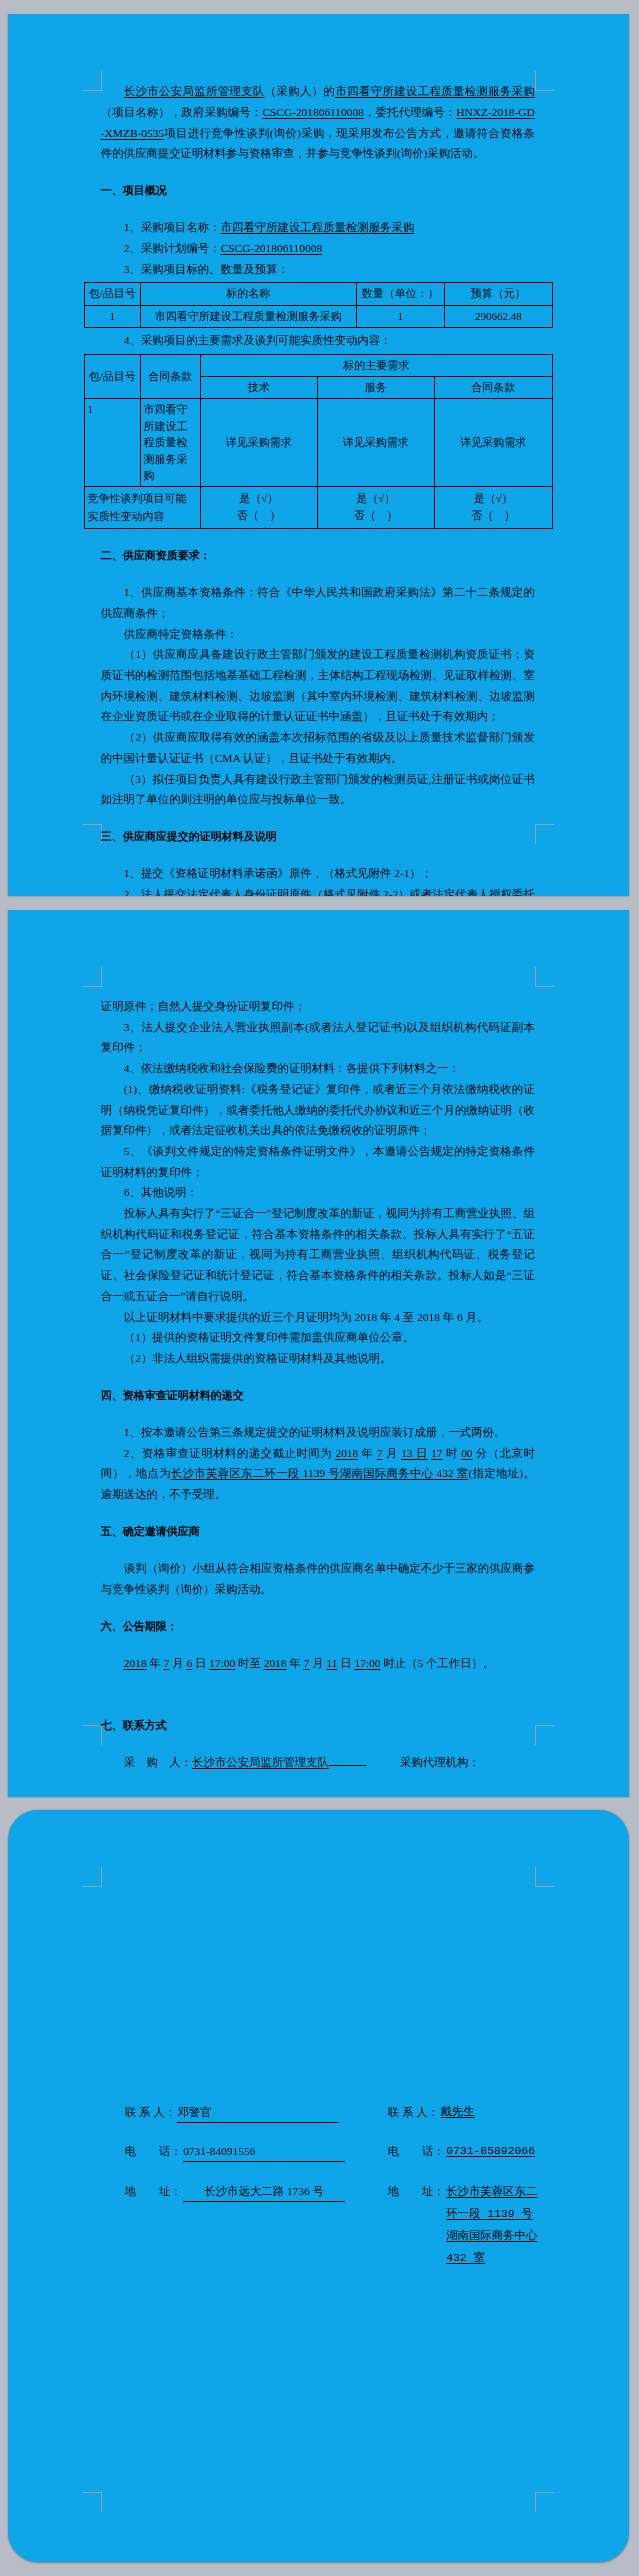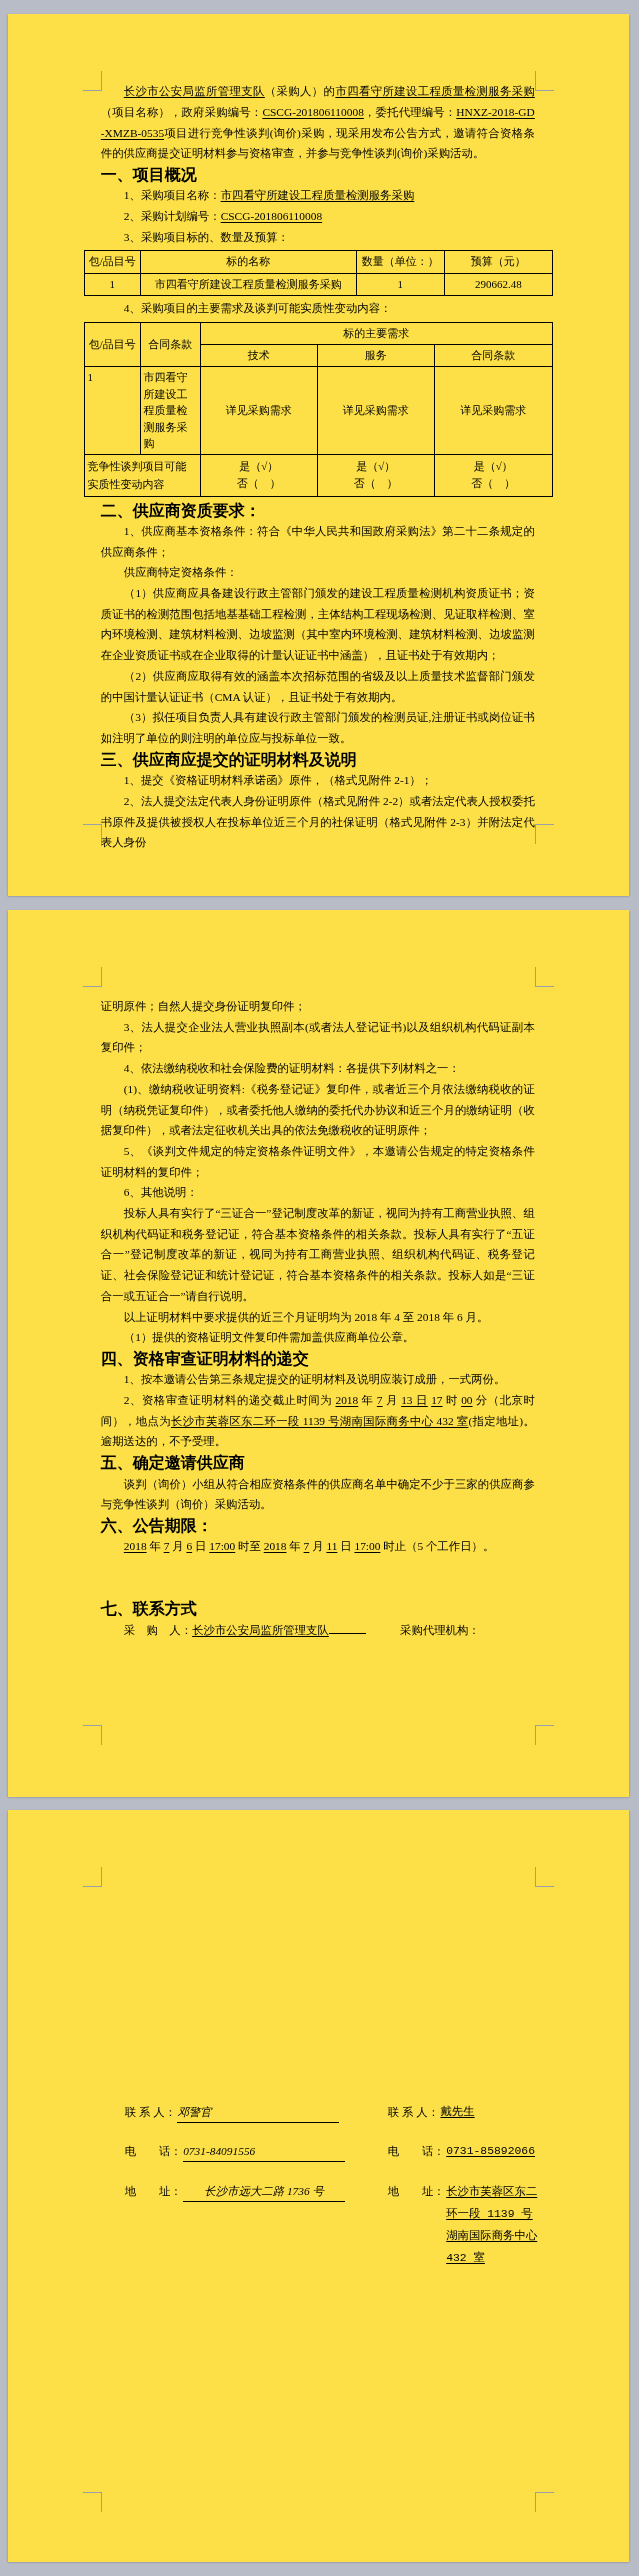--- a/index.html
+++ b/index.html
@@ -1,54 +1,54 @@
 <!DOCTYPE html>
 <html style="font-size:11.4px"><head>
 <meta charset="utf-8">
 <style>
   html,body{margin:0;padding:0;}
   body{font-family:"Liberation Serif","DejaVu Serif",serif;color:#000;}
   .canvas{position:relative;width:640px;height:2576px;background:#b8bcc6;overflow:hidden;}
-  .page{position:absolute;left:7.8px;width:621px;background:#fde047;box-shadow:0 0.7px 2.1px rgba(50,55,70,.45);overflow:hidden;}
+  .page{position:absolute;left:7.8px;width:621px;background:#0ea5e9;box-shadow:0 0.7px 2.1px rgba(50,55,70,.45);overflow:hidden;}
   #page-1{top:14.2px;height:882px;}
   #page-2{top:910px;height:887px;}
-  #page-3{top:1810px;height:752px;}
+  #page-3{top:1810px;height:752px;border-radius:30px;}
   .content{position:absolute;left:93px;width:434px;}
   #c1{top:67px;}
   #c2{top:86px;}
   
   .crop{position:absolute;width:18.5px;height:18.5px;}
   .crop.tl{border-right:0.7px solid #9aa0a8;border-bottom:0.7px solid #9aa0a8;left:75px;top:57px;}
   .crop.tr{border-left:0.7px solid #9aa0a8;border-bottom:0.7px solid #9aa0a8;left:527px;top:57px;}
   .crop.bl{border-right:0.7px solid #9aa0a8;border-top:0.7px solid #9aa0a8;left:75px;}
   .crop.br{border-left:0.7px solid #9aa0a8;border-top:0.7px solid #9aa0a8;left:527px;}
   #page-1 .crop.bl,#page-1 .crop.br{top:810px;}
   #page-2 .crop.bl,#page-2 .crop.br{top:815px;}
   #page-3 .crop.bl,#page-3 .crop.br{top:682px;}
   
   .p{font-size:11.4px;line-height:20.7px;text-align:justify;margin:0;word-break:break-all;}
   .ind{text-indent:23px;}
-  .h{font-weight:bold;font-size:16px;line-height:21.4px;margin:0 0;}
+  .h{font-weight:bold;font-size:11px;line-height:21.4px;margin:16px 0;}
   .u{text-decoration:underline;text-underline-offset:2.1px;}
   .blank{display:inline-block;border-bottom:0.7px solid #000;height:10px;vertical-align:baseline;}
   
   table{border-collapse:collapse;table-layout:fixed;width:467px;margin:2.8px 0 2.8px -17px;font-size:11px;}
   .t-outer{border:1.4px solid #000;}
   td,th{border:0.7px solid #000;padding:2.1px 2.8px;font-weight:normal;text-align:center;vertical-align:middle;line-height:17px;}
   #table2 td.cell-name{ text-align:left;vertical-align:top;line-height:16.4px;}
   #table2 td.cell-id{text-align:left;vertical-align:top;}
   #table2 td.cell-var{text-align:left;line-height:18.5px;}
   .gap-before{margin-top:41px;}
   
   .contact-col{position:absolute;top:292px;font-size:11.4px;}
   .contact-left{left:117px;}
   .contact-right{left:380px;width:150px;}
   .c-row{margin-bottom:18px;display:flex;line-height:21.4px;}
   .c-label{white-space:nowrap;margin-right:1.4px;}
-  .cv{display:inline-block;width:162px;border-bottom:0.7px solid #000;height:20px;font-style:italic;}
+  .cv{display:inline-block;width:162px;border-bottom:0.7px solid #000;height:20px;}
   .cv.center{text-align:center;}
   .cv2{text-decoration:underline;text-underline-offset:2.1px;font-family:Liberation Mono, monospace;}
   .addr-wrap{width:127px;line-height:22px;}
 </style>
 </head>
 <body>
 
 <div class="canvas">
 
   <div class="page" id="page-1">
@@ -155,20 +155,21 @@
 
       <p class="p">证明原件；自然人提交身份证明复印件；</p>
       <p class="p ind">3、法人提交企业法人营业执照副本(或者法人登记证书)以及组织机构代码证副本复印件；</p>
       <p class="p ind">4、依法缴纳税收和社会保险费的证明材料：各提供下列材料之一：</p>
       <p class="p ind">(1)、缴纳税收证明资料:《税务登记证》复印件，或者近三个月依法缴纳税收的证明（纳税凭证复印件），或者委托他人缴纳的委托代办协议和近三个月的缴纳证明（收据复印件），或者法定征收机关出具的依法免缴税收的证明原件；</p>
       <p class="p ind">5、《谈判文件规定的特定资格条件证明文件》，本邀请公告规定的特定资格条件证明材料的复印件；</p>
       <p class="p ind">6、其他说明：</p>
       <p class="p ind">投标人具有实行了“三证合一”登记制度改革的新证，视同为持有工商营业执照、组织机构代码证和税务登记证，符合基本资格条件的相关条款。投标人具有实行了“五证合一”登记制度改革的新证，视同为持有工商营业执照、组织机构代码证、税务登记证、社会保险登记证和统计登记证，符合基本资格条件的相关条款。投标人如是“三证合一或五证合一”请自行说明。</p>
       <p class="p ind">以上证明材料中要求提供的近三个月证明均为 2018 年 4 至 2018 年 6 月。</p>
       <p class="p ind">（1）提供的资格证明文件复印件需加盖供应商单位公章。</p>
+      <p class="p ind">（2）非法人组织需提供的资格证明材料及其他说明。</p>
       <p class="h">四、资格审查证明材料的递交</p>
       <p class="p ind">1、按本邀请公告第三条规定提交的证明材料及说明应装订成册，一式两份。</p>
       <p class="p ind"><span>2、资格审查证明材料的递交截止时间为 </span><span class="u">2018</span><span> 年 </span><span class="u">7</span><span> 月 </span><span class="u">13 日</span><span> </span><span class="u">17</span><span> 时 </span><span class="u">00</span><span> 分（北京时间），地点为</span><span class="u">长沙市芙蓉区东二环一段 1139 号湖南国际商务中心 432 室</span><span>(指定地址)。逾期送达的，不予受理。</span></p>
       <p class="h">五、确定邀请供应商</p>
       <p class="p ind">谈判（询价）小组从符合相应资格条件的供应商名单中确定不少于三家的供应商参与竞争性谈判（询价）采购活动。</p>
       <p class="h">六、公告期限：</p>
       <p class="p ind"><span class="u">2018</span><span> 年 </span><span class="u">7</span><span> 月 </span><span class="u">6</span><span> 日 </span><span class="u">17:00</span><span> 时至 </span><span class="u">2018</span><span> 年 </span><span class="u">7</span><span> 月 </span><span class="u">11</span><span> 日 </span><span class="u">17:00</span><span> 时止（5 个工作日）。</span></p>
       <p class="h gap-before">七、联系方式</p>
       <p class="p ind"><span>采　购　人：</span><span class="u">长沙市公安局监所管理支队</span><span class="blank" style="width: 37px;"></span><span>　　　</span><span>采购代理机构：</span></p>
     </div>

